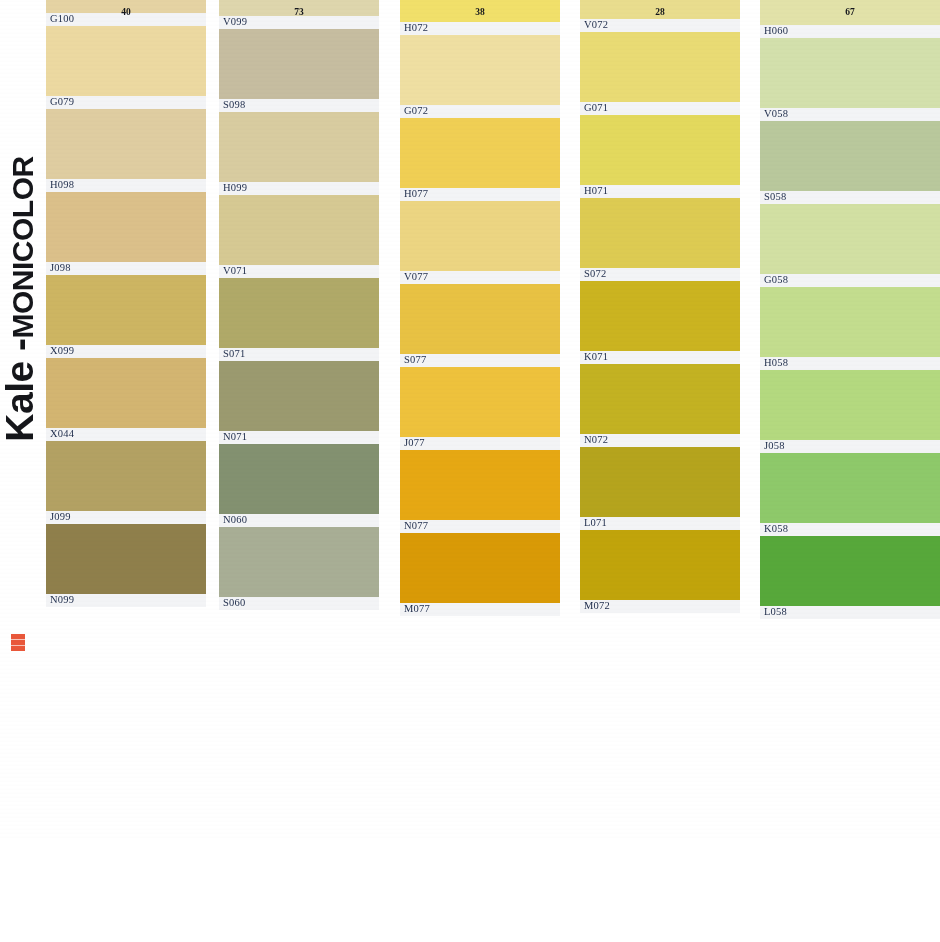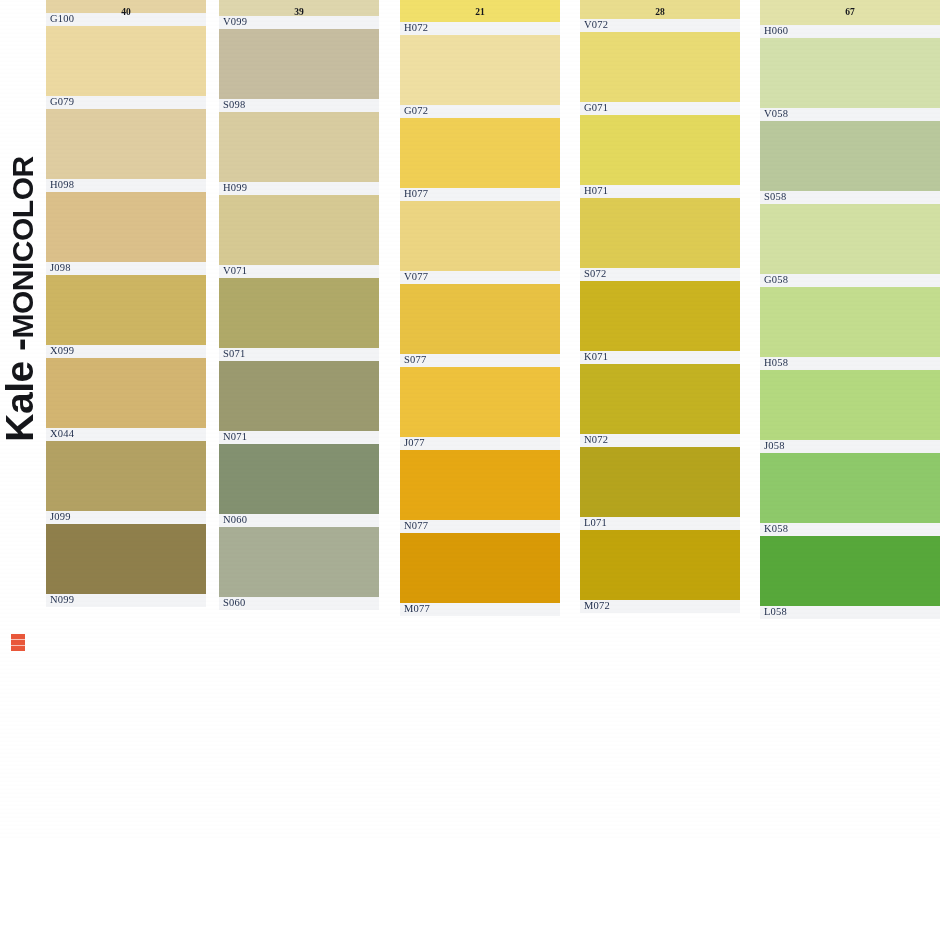--- a/index.html
+++ b/index.html
@@ -208,21 +208,21 @@
       <div class="swatch">
         <div class="chip" style="background:#8f7f4b"></div>
         <div class="strip">
           <span class="code">N099</span>
         </div>
       </div>
     </div>
   </div>
 
   <div class="column" style="left:219px;">
-    <div class="col-number">39</div>
+    <div class="col-number">73</div>
     <div class="col-inner" id="col-inner-1" style="top:-54px;">
       <div class="swatch">
         <div class="chip" style="background:#ded6ad"></div>
         <div class="strip">
           <span class="code">V099</span>
         </div>
       </div>
       <div class="swatch">
         <div class="chip" style="background:#c6bda0"></div>
         <div class="strip">
@@ -262,21 +262,21 @@
       <div class="swatch">
         <div class="chip" style="background:#a8ae95"></div>
         <div class="strip">
           <span class="code">S060</span>
         </div>
       </div>
     </div>
   </div>
 
   <div class="column" style="left:400px;">
-    <div class="col-number">21</div>
+    <div class="col-number">38</div>
     <div class="col-inner" id="col-inner-2" style="top:-48px;">
       <div class="swatch">
         <div class="chip" style="background:#f1e06a"></div>
         <div class="strip">
           <span class="code">H072</span>
         </div>
       </div>
       <div class="swatch">
         <div class="chip" style="background:#efdfa2"></div>
         <div class="strip">

